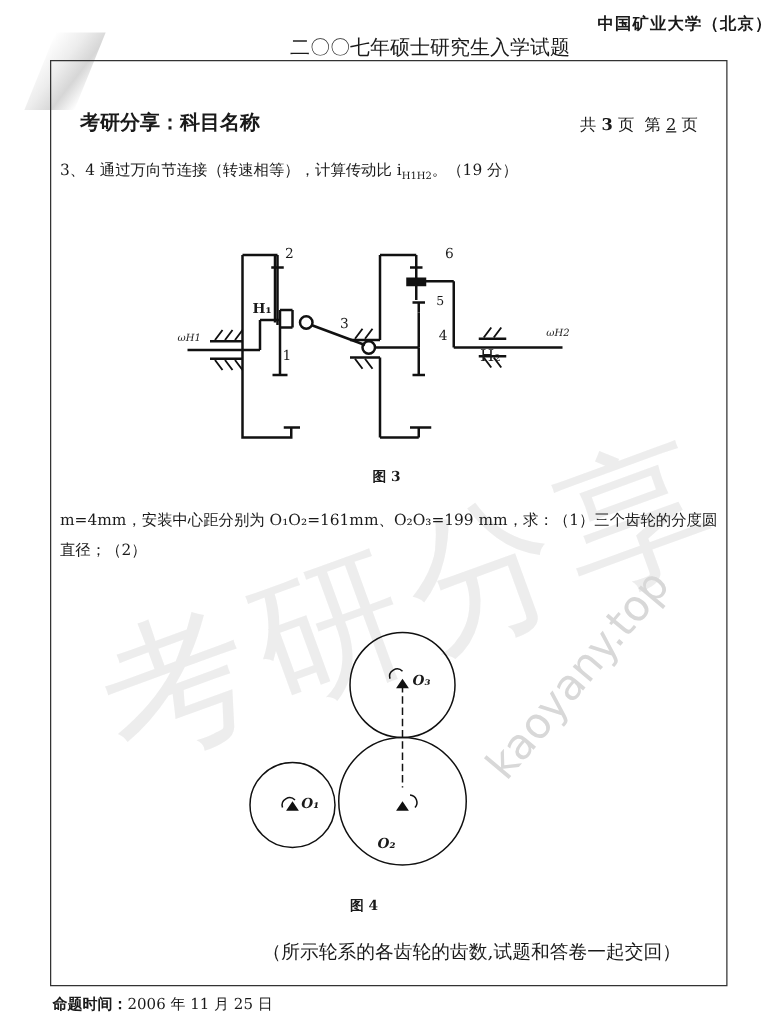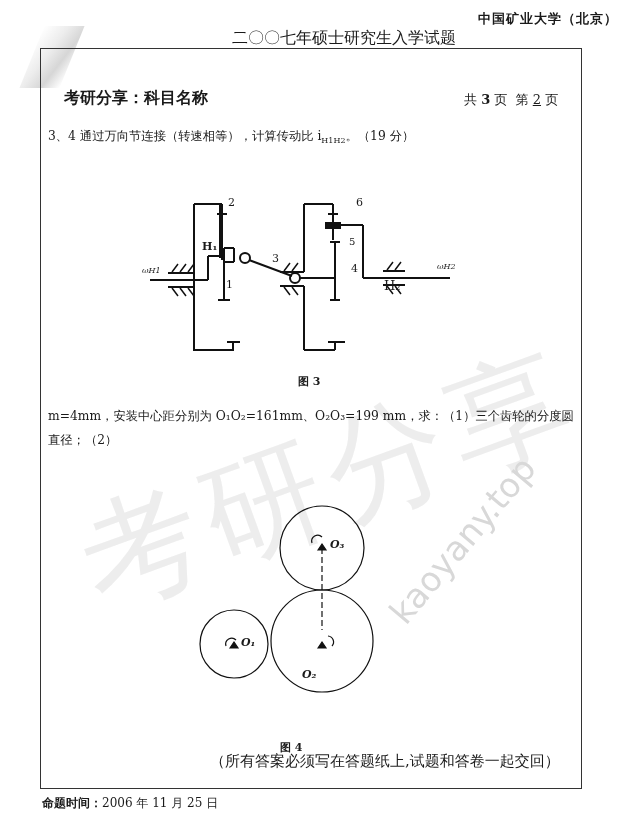--- a/index.html
+++ b/index.html
@@ -147,18 +147,18 @@
   <path d="M122,53 a6,6 0 0 1 10,-6"></path>
   <path d="M138,146 a6,6 0 0 1 4,10"></path>
   <path d="M40,158 l4,-6 l4,6 z" fill="#111"></path>
   <path d="M128,60 l4,-6 l4,6 z" fill="#111"></path>
   <path d="M128,158 l4,-6 l4,6 z" fill="#111"></path>
 </svg>
 <div class="abs" style="left:241px; top:636px; font-size:11px; font-weight:bold; font-style:italic;">O₁</div>
 <div class="abs" style="left:302px; top:632px; font-size:11px; font-weight:bold; font-style:italic;margin-top:36px;">O₂</div>
 <div class="abs" style="left:330px; top:538px; font-size:11px; font-weight:bold; font-style:italic;">O₃</div>
 
-<div class="abs fig-caption" style="left:280px; top:717px;margin-top:23px;">图 4</div>
+<div class="abs fig-caption" style="left:280px; top:717px;">图 4</div>
 
-<div class="abs footer-note">（所有答案必须写在答题纸上,试题和答卷一起交回）</div>
+<div class="abs footer-note">（所示轮系的各齿轮的齿数,试题和答卷一起交回）</div>
 <div class="abs date">
   <b>命题时间：</b><span>2006 年 11 月 25 日</span>
 </div>
 
 </body></html>

